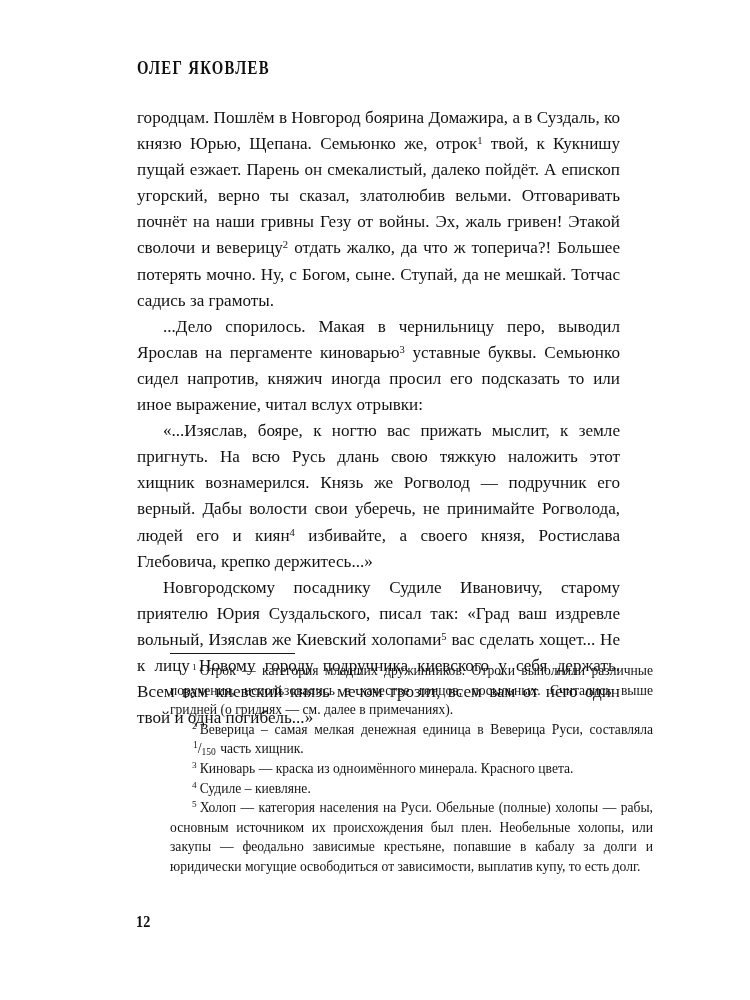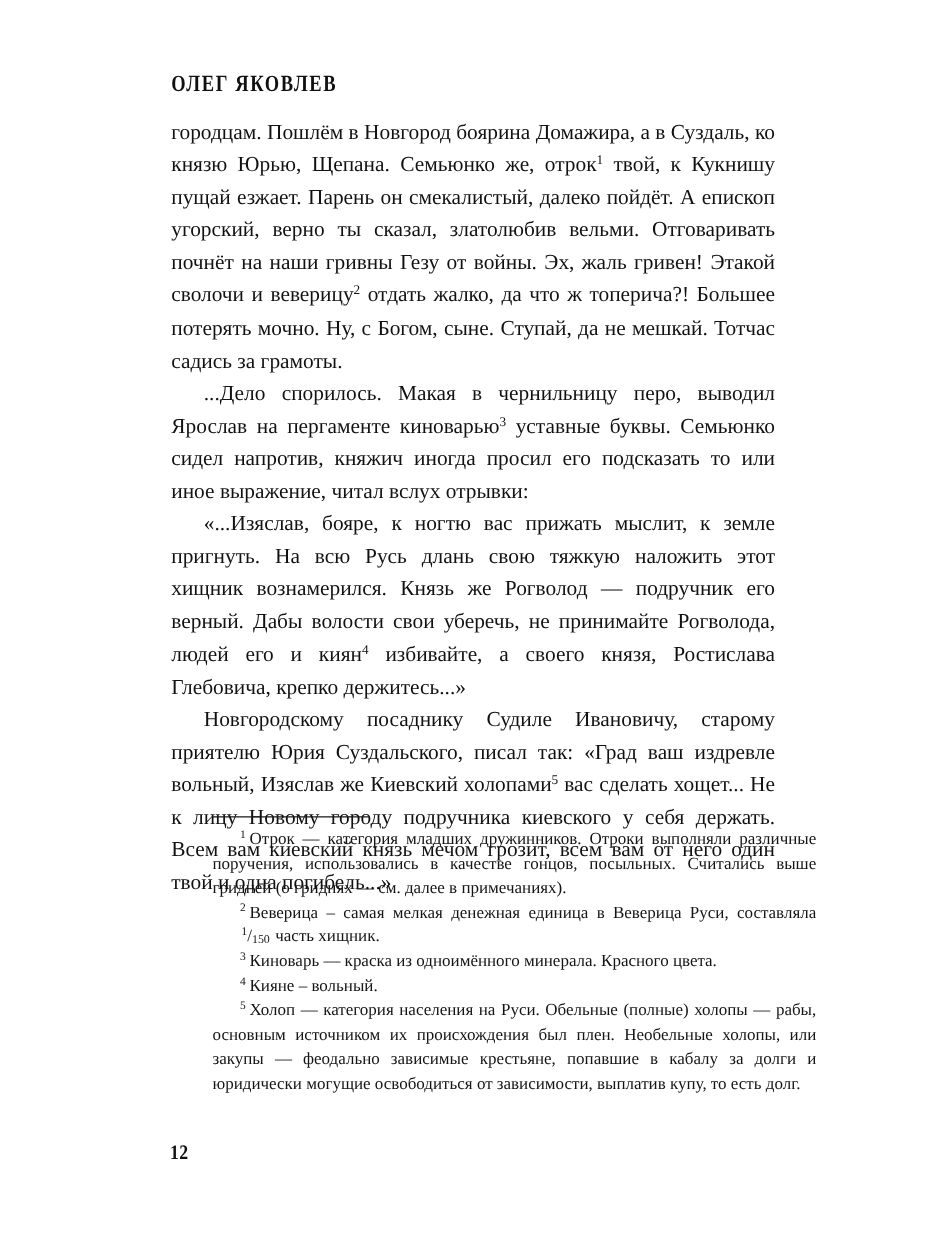--- a/index.html
+++ b/index.html
@@ -35,21 +35,21 @@
     text-transform: uppercase;
     transform: scaleX(0.80);
     transform-origin: left top;
     white-space: nowrap;
   }
 
   
   .textblock {
     position: absolute;
     left: 137px;
-    top: 93px;
+    top: 105px;
     width: 483px;
   }
 
   p.body {
     margin: 0;
     font-size: 17.1px;
     line-height: 26.1px;
     text-align: justify;
     text-justify: inter-word;
     text-indent: 26px;
@@ -150,21 +150,21 @@
   <div class="footnotes">
 
     <div class="fn-rule"></div>
 
     <p class="footnote"><sup class="fnnum">1</sup><span>Отрок — категория младших дружинников. Отроки выполняли различные поручения, использовались в качестве гонцов, посыльных. Считались выше гридней (о гриднях — см. далее в примечаниях).</span></p>
 
     <p class="footnote"><sup class="fnnum">2</sup><span>Веверица – самая мелкая денежная единица в Веверица Руси, составляла </span><span class="frac"><span class="num">1</span><span class="slash">/</span><span class="den">150</span></span><span> часть хищник.</span></p>
 
     <p class="footnote"><sup class="fnnum">3</sup><span>Киноварь — краска из одноимённого минерала. Красного цвета.</span></p>
 
-    <p class="footnote"><sup class="fnnum">4</sup><span>Кияне – вольный.</span></p>
+    <p class="footnote"><sup class="fnnum">4</sup><span>Судиле – киевляне.</span></p>
 
     <p class="footnote"><sup class="fnnum">5</sup><span>Холоп — категория населения на Руси. Обельные (полные) холопы — рабы, основным источником их происхождения был плен. Необельные холопы, или закупы — феодально зависимые крестьяне, попавшие в кабалу за долги и юридически могущие освободиться от зависимости, выплатив купу, то есть долг.</span></p>
 
   </div>
 
   <div class="folio">12</div>
 
 </div>
 
 </body></html>

